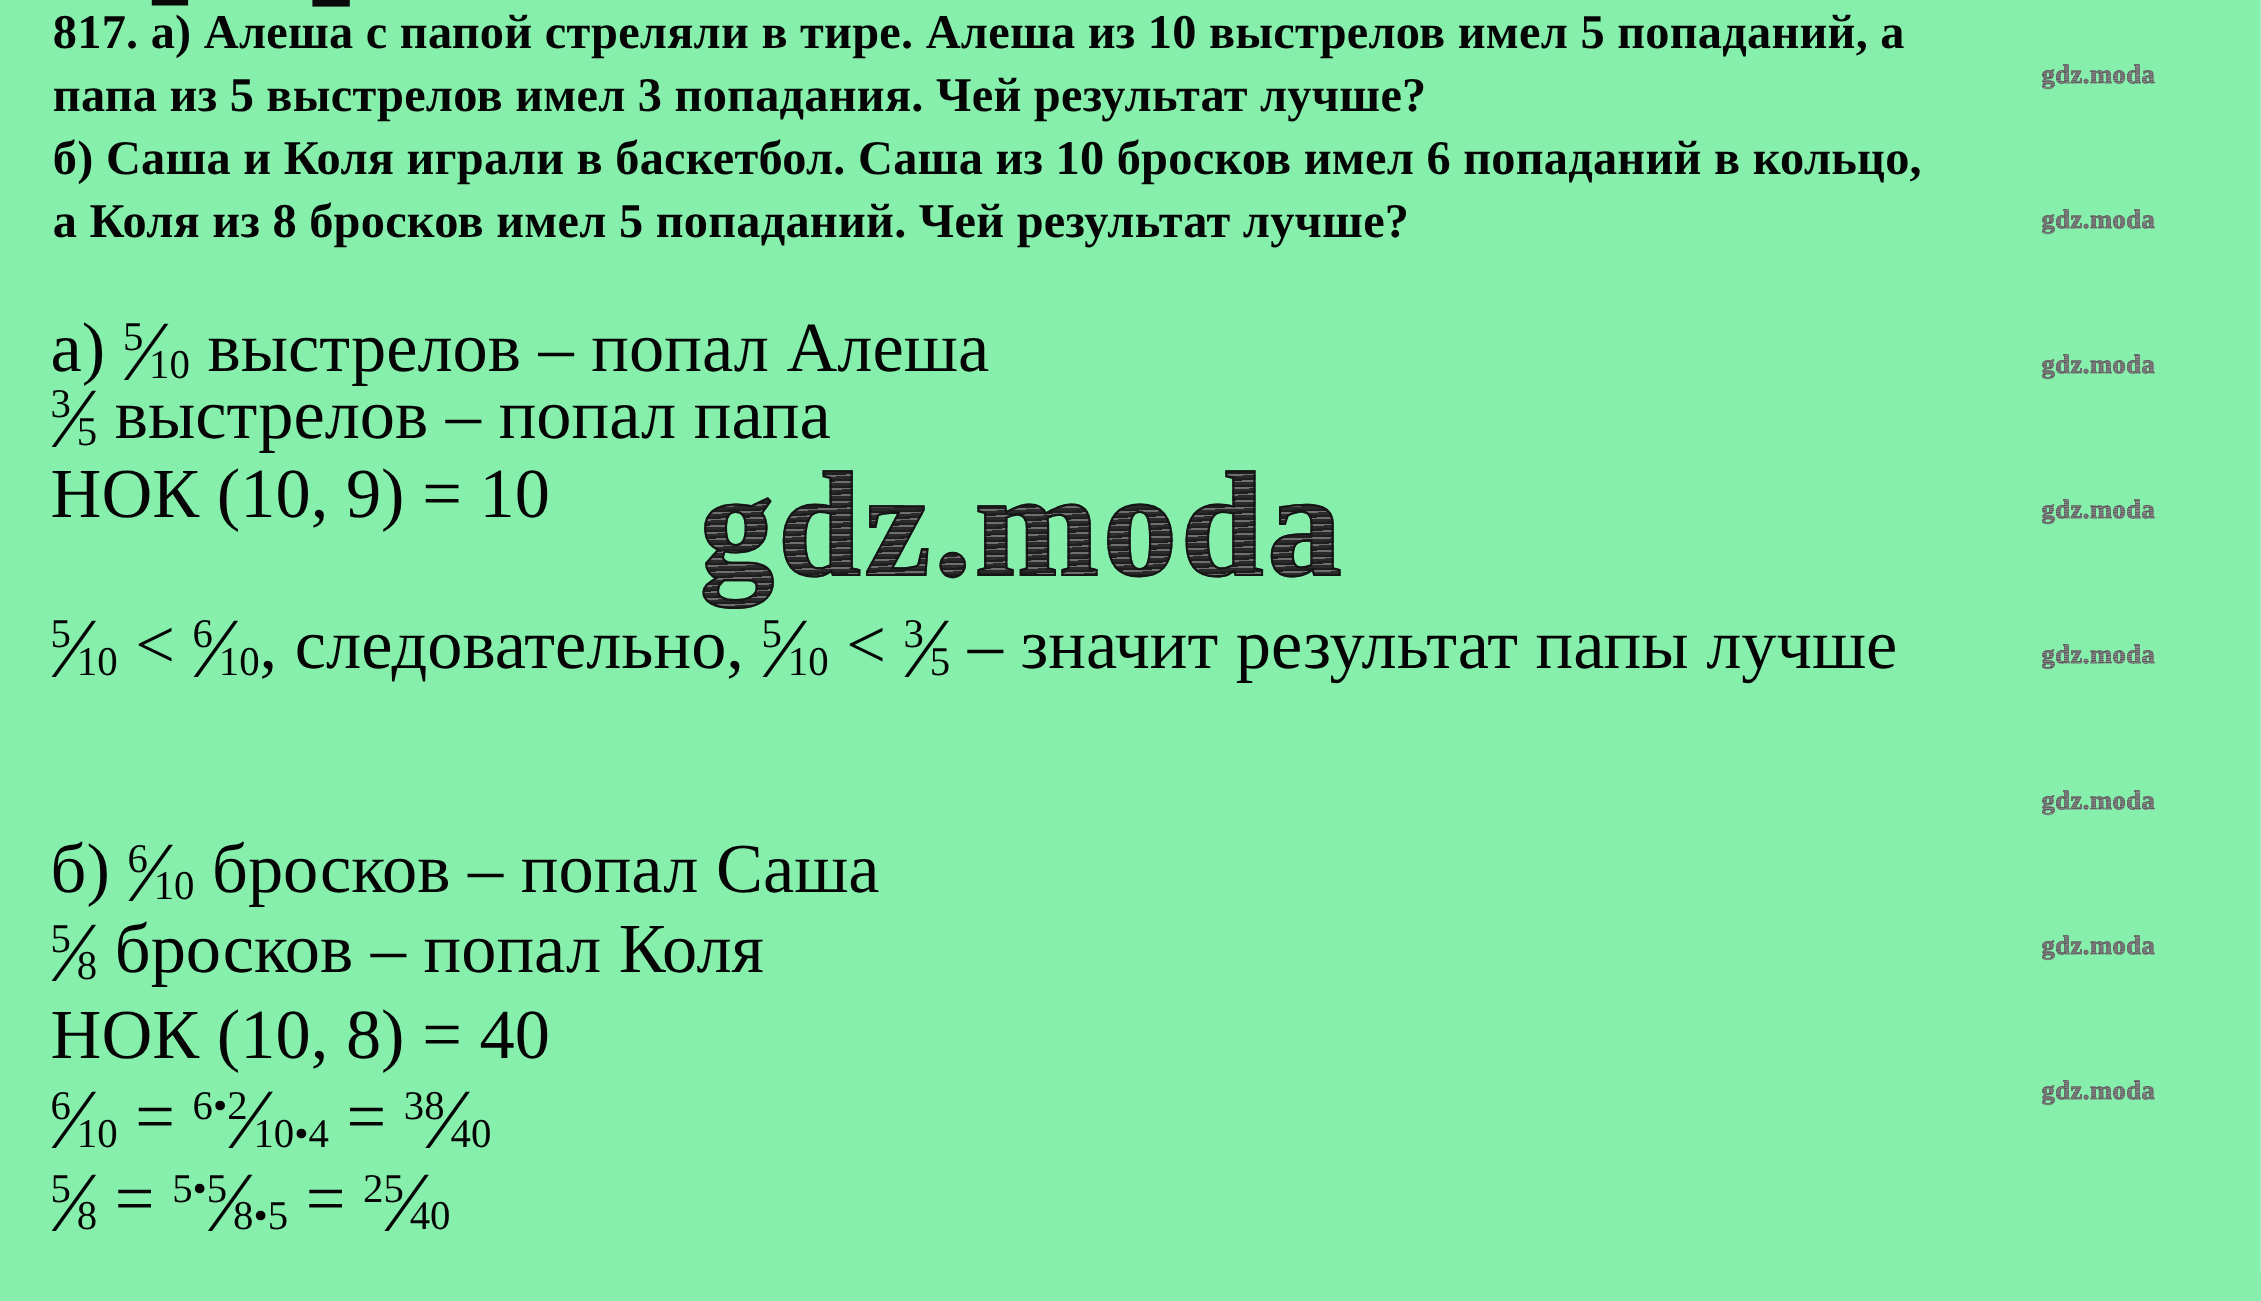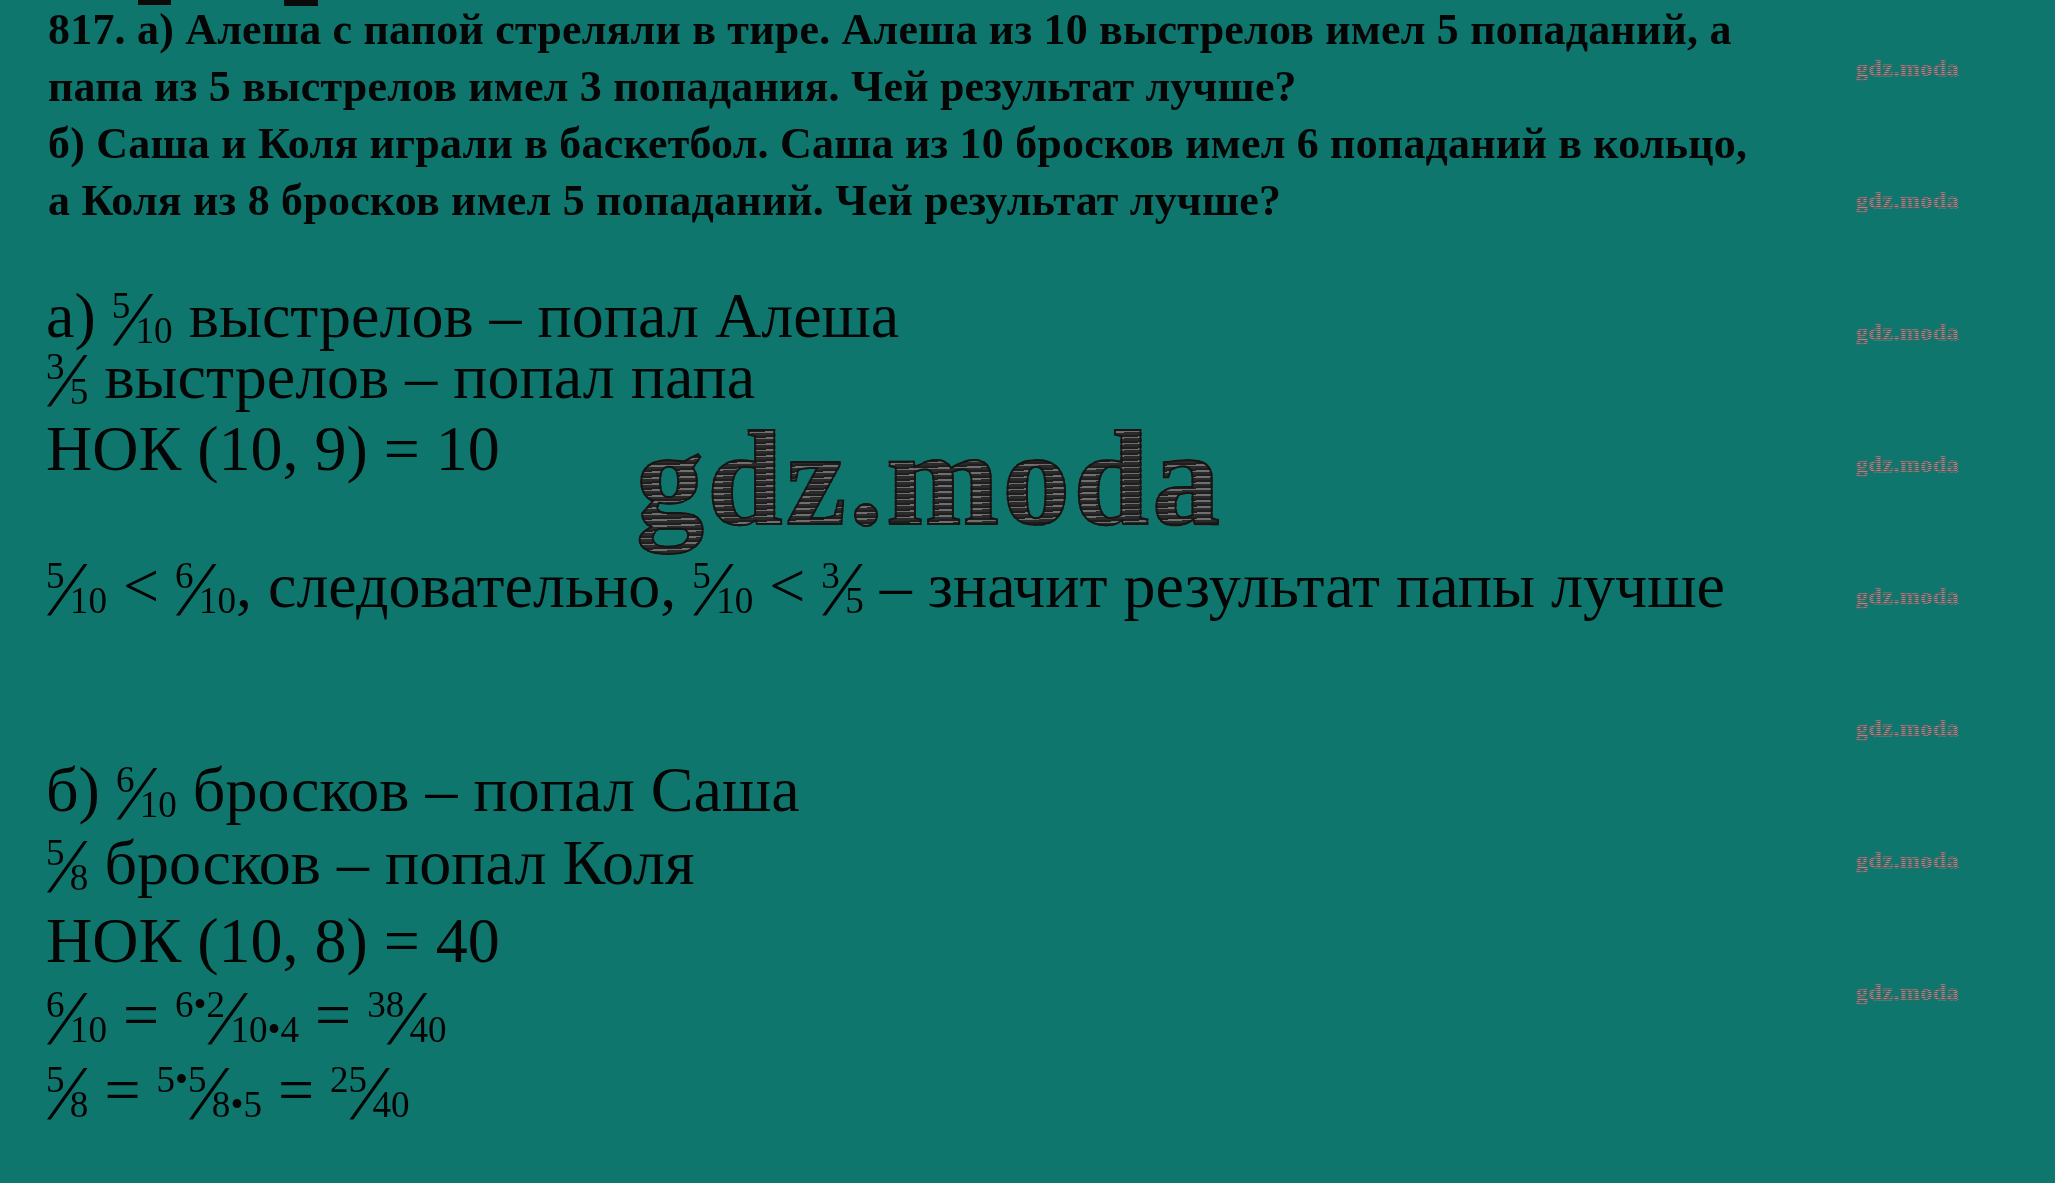--- a/index.html
+++ b/index.html
@@ -1,21 +1,21 @@
 <!DOCTYPE html>
 <html><head>
 <meta charset="utf-8">
 <style>
   html,body{margin:0;padding:0;}
   body{
     width:2055px;height:1183px;position:relative;overflow:hidden;
     background:#ffffff;
     font-family:"Liberation Serif","DejaVu Serif",serif;
   }
-  .page{position:absolute;inset:0;background:#0f766e;}
+  .page{position:absolute;inset:0;background:#86efac;}
 
   
   .artifact{position:absolute;background:#0a0a0a;}
   .artifact.a1{left:138px;top:0;width:33px;height:5px;}
   .artifact.a2{left:284px;top:0;width:34px;height:6px;}
 
   
   .header{
     position:absolute;top:1px;left:48px;
     font-weight:bold;font-size:44px;line-height:57px;

